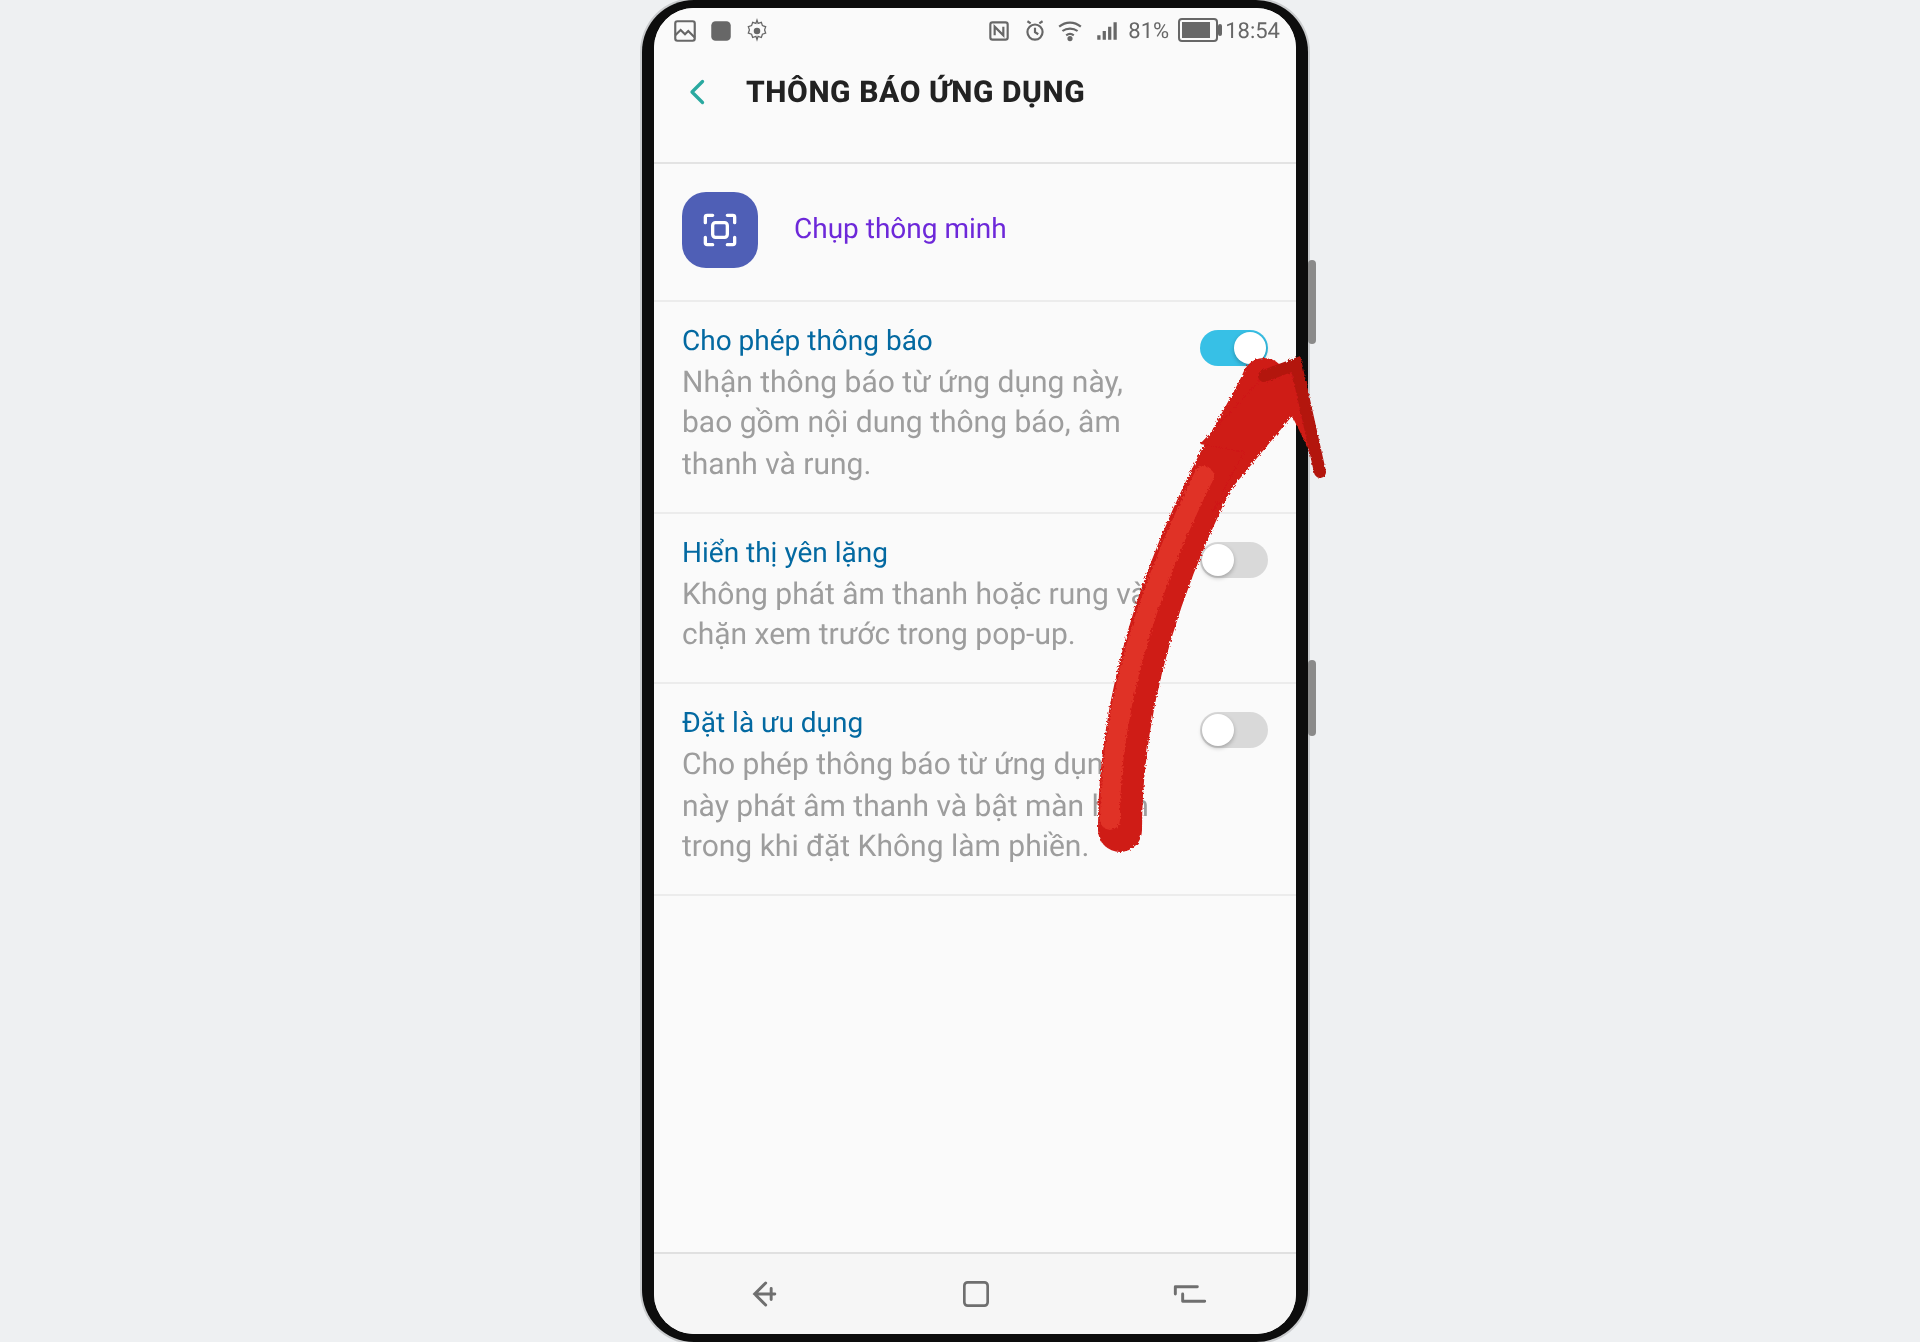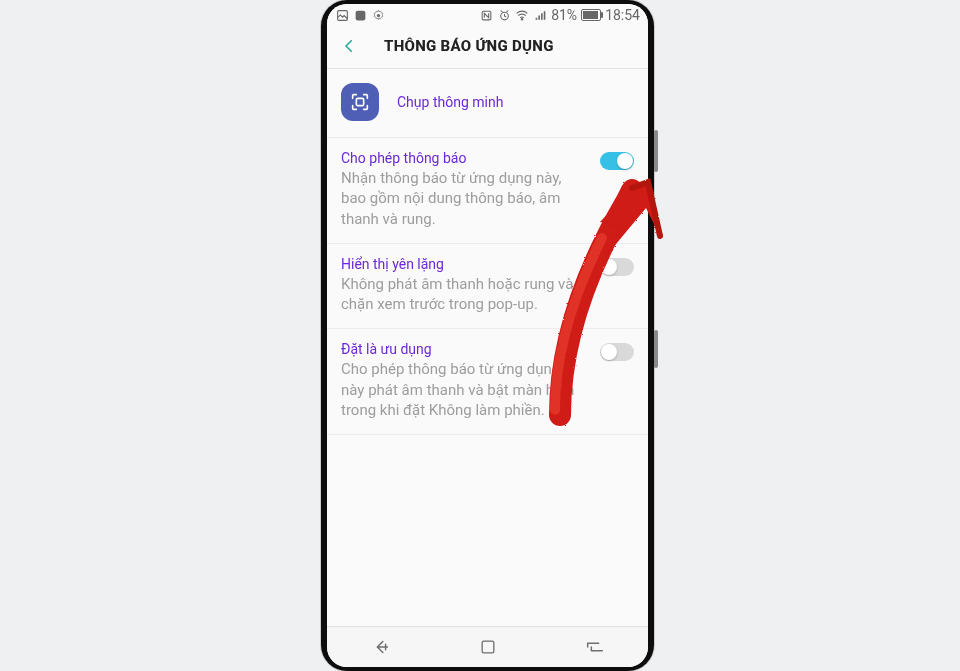--- a/index.html
+++ b/index.html
@@ -48,21 +48,21 @@
     flex-direction: column;
   }
 
   
   .statusbar {
     height: 22px;
     display: flex;
     align-items: center;
     justify-content: space-between;
     padding: 0 8px;
-    font-size: 14px;
+    font-size: 11px;
     color: #676767;
     background: #fafafa;
   }
   .statusbar .left, .statusbar .right {
     display: flex;
     align-items: center;
     gap: 4px;
   }
   .statusbar .ico {
     display: inline-flex;
@@ -85,22 +85,22 @@
   .statusbar .battery .fill{
     position:absolute; left:1px; top:1px; bottom:1px;
     width: 81%;
     background:#676767;
   }
 
   
   .titlebar {
     display: flex;
     align-items: center;
-    gap: 25px;
-    padding: 10px 12px 12px 12px;
+    gap: 14px;
+    padding: 10px 12px 25px 12px;
     border-bottom: 1px solid #e3e3e3;
     background:#fafafa;
   }
   .titlebar .back {
     width: 20px; height: 20px;
     display:inline-flex; align-items:center; justify-content:center;
     color:#2aa9a0;
   }
   .titlebar h1 {
     margin:0;
@@ -126,21 +126,21 @@
 
   
   .list { border-top:1px solid #ececec; }
   .item {
     padding: 12px 14px 14px 14px;
     border-bottom:1px solid #ececec;
     display:flex; align-items:flex-start; gap:10px;
     position: relative;
   }
   .item .txt { flex:1; padding-right: 48px; }
-  .item .title { font-size: 14px; color:#6d28d9; }
+  .item .title { font-size: 14px; color:#0369a1; }
   .item .desc  { font-size: 15px; color:#9d9d9d; margin-top:2px; line-height:1.35; }
   .toggle {
     position:absolute; right:14px; top:14px;
     width: 34px; height: 18px;
     border-radius: 10px;
     background:#d9d9d9;
   }
   .toggle .knob{
     position:absolute; top:1px;
     width:16px; height:16px; border-radius:50%;

